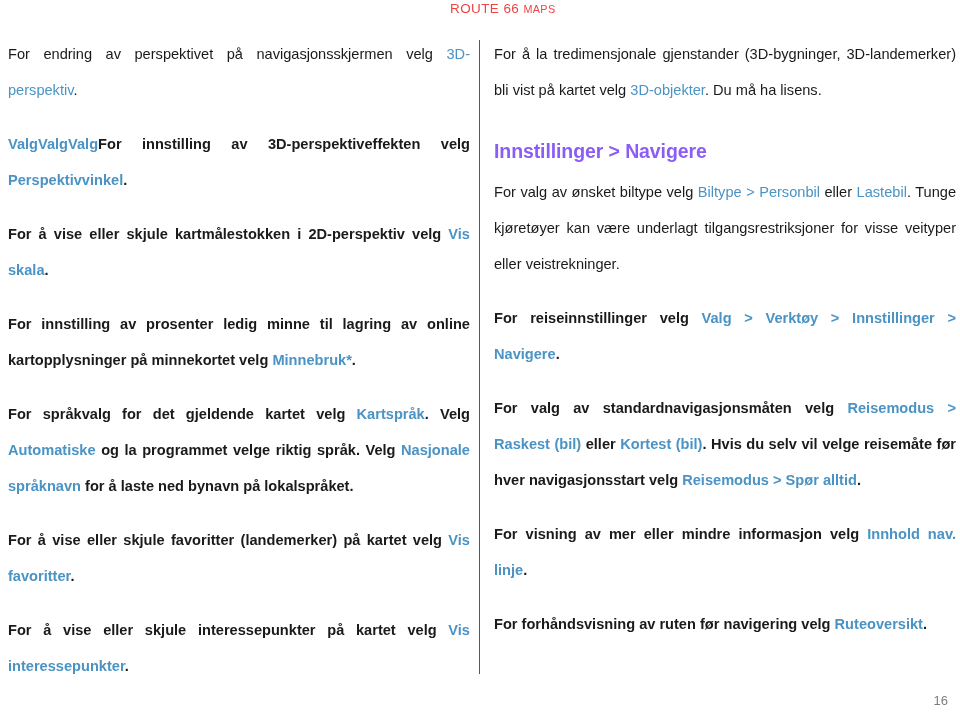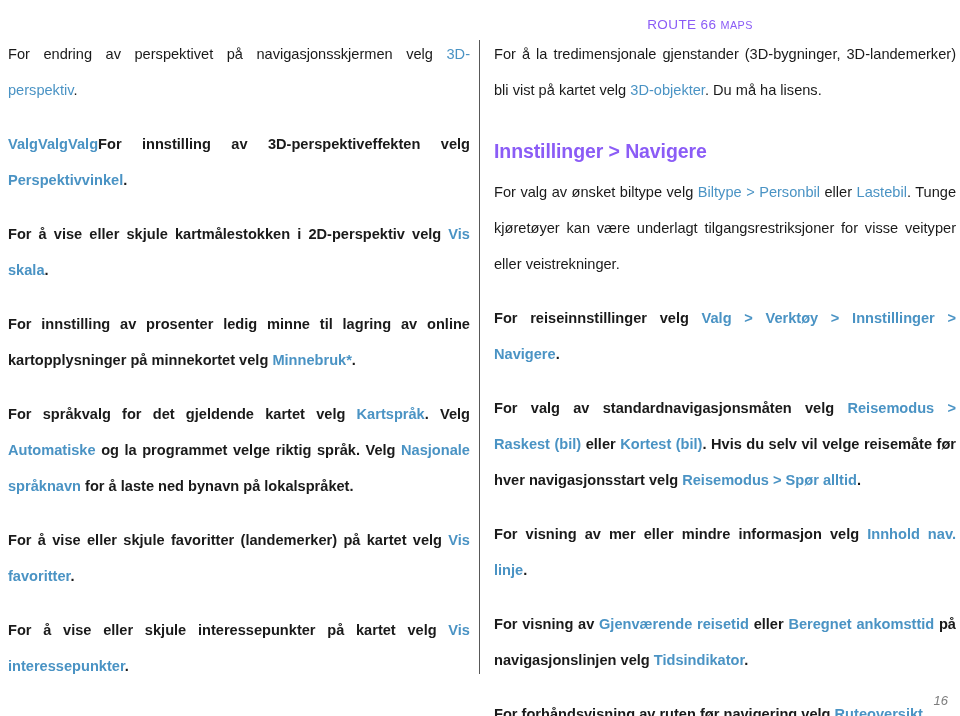--- a/index.html
+++ b/index.html
@@ -17,25 +17,25 @@
   }
   .page {
     position: relative;
     width: 960px;
     height: 716px;
     box-sizing: border-box;
   }
   
   .running-header {
     position: absolute;
-    top: 16px;
+    top: 0px;
     right: 10px;
     width: 500px;
-    text-align: center;
-    color: #8b5cf6;
+    text-align: left;
+    color: #ef4444;
     font-size: 13.5px;
     letter-spacing: 0.4px;
     line-height: 18px;
     white-space: nowrap;
   }
   .running-header .hd-main { font-size: 13.5px; }
   .running-header .hd-small {
     font-size: 10.8px;
     letter-spacing: 0.4px;
   }
@@ -90,21 +90,20 @@
   .lnk { color: #4a93c4; }
 
   
   .page-number {
     position: absolute;
     right: 12px;
     bottom: 8px;
     font-size: 13px;
     color: #7d7d7d;
     text-align: right;
-    font-style: italic;
   }
 </style>
 </head>
 <body>
 
 <div class="page">
 
   <div class="running-header">
     <span class="hd-main">ROUTE 66 </span><span class="hd-small">MAPS</span>
   </div>
@@ -123,21 +122,20 @@
         <p class="para"><span class="">For å vise eller skjule interessepunkter på kartet velg </span><span class="lnk">Vis interessepunkter</span><span class="">.</span></p>
       </div>
 
     <div class="col col-right" id="col-right">
         <p class="para"><span class="">For å la tredimensjonale gjenstander (3D-bygninger, 3D-landemerker) bli vist på kartet velg </span><span class="lnk">3D-objekter</span><span class="">. Du må ha lisens.</span></p>
         <h2 class="section-heading">Innstillinger &gt; Navigere</h2>
         <p class="para"><span class="">For valg av ønsket biltype velg </span><span class="lnk">Biltype &gt; Personbil</span><span class=""> eller </span><span class="lnk">Lastebil</span><span class="">. Tunge kjøretøyer kan være underlagt tilgangsrestriksjoner for visse veityper eller veistrekninger.</span></p>
         <p class="para"><span class="">For reiseinnstillinger velg </span><span class="lnk">Valg &gt; Verktøy &gt; Innstillinger &gt; Navigere</span><span class="">.</span></p>
         <p class="para"><span class="">For valg av standardnavigasjonsmåten velg </span><span class="lnk">Reisemodus &gt; Raskest (bil)</span><span class=""> eller </span><span class="lnk">Kortest (bil)</span><span class="">. Hvis du selv vil velge reisemåte før hver navigasjonsstart velg </span><span class="lnk">Reisemodus &gt; Spør alltid</span><span class="">.</span></p>
         <p class="para"><span class="">For visning av mer eller mindre informasjon velg </span><span class="lnk">Innhold nav. linje</span><span class="">.</span></p>
-        <p class="para"><span class="">For visning av </span><span class="lnk">Gjenværende reisetid</span><span class=""> eller </span><span class="lnk">Beregnet ankomsttid</span><span class=""> på navigasjonslinjen velg </span><span class="lnk">Tidsindikator</span><span class="">.</span></p>
         <p class="para"><span class="">For forhåndsvisning av ruten før navigering velg </span><span class="lnk">Ruteoversikt</span><span class="">.</span></p>
       </div>
 
   </div>
 
   <div class="page-number">16</div>
 
 </div>
 
 </body></html>

